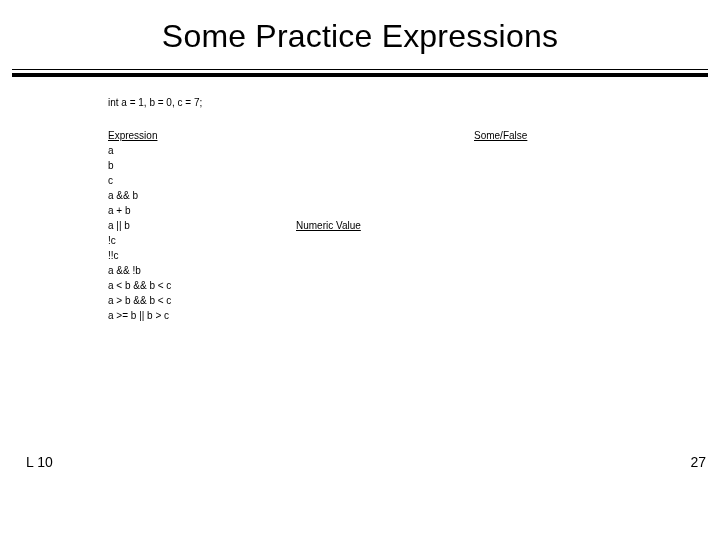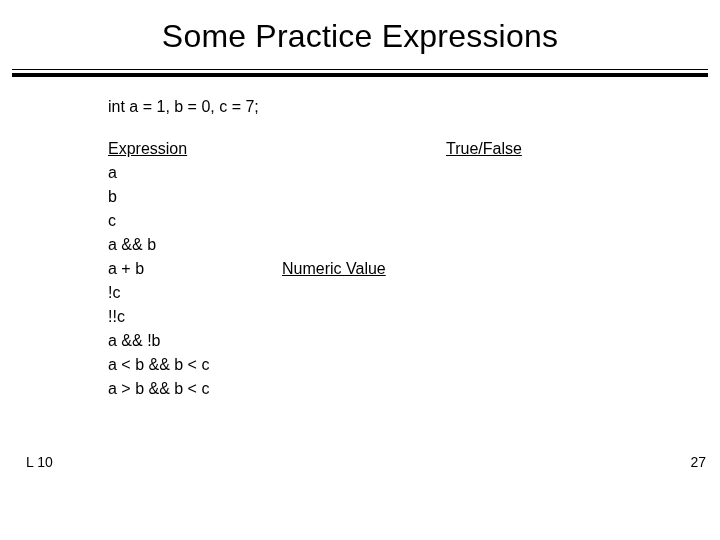--- a/index.html
+++ b/index.html
@@ -36,29 +36,29 @@
   }
   .rule .gap {
     height: 3px;
   }
   .rule .thick {
     height: 4px;
     background: #000;
   }
   .body {
     padding: 18px 0 0 108px;
-    font-size: 16px;
+    font-size: 10px;
     line-height: 1.5;
   }
   .decl {
     margin-bottom: 18px;
   }
   .cols {
     display: flex;
-    column-gap: 4px;
+    column-gap: 18px;
   }
   .col {
     display: flex;
     flex-direction: column;
   }
   .col-expr { width: 170px; }
   .col-num  { width: 160px; justify-content: center; }
   .col-tf   { width: auto; }
   .hdr {
     text-decoration: underline;
@@ -100,33 +100,35 @@
 
     <div class="cols">
 
       <div class="col col-expr">
         <div class="hdr">Expression</div>
         <div class="row">a</div>
         <div class="row">b</div>
         <div class="row">c</div>
         <div class="row">a &amp;&amp; b</div>
         <div class="row">a + b</div>
+        <div class="row">a || b</div>
         <div class="row">!c</div>
         <div class="row">!!c</div>
         <div class="row">a &amp;&amp; !b</div>
         <div class="row">a &lt; b &amp;&amp; b &lt; c</div>
         <div class="row">a &gt; b &amp;&amp; b &lt; c</div>
+        <div class="row">a &gt;= b || b &gt; c</div>
       </div>
 
       <div class="col col-num">
         <div class="hdr">Numeric Value</div>
       </div>
 
       <div class="col col-tf">
-        <div class="hdr">True/False</div>
+        <div class="hdr">Some/False</div>
       </div>
 
     </div>
 
   </div>
 
   <div class="footer-left">L 10</div>
   <div class="footer-right">27</div>
 
 </div>

